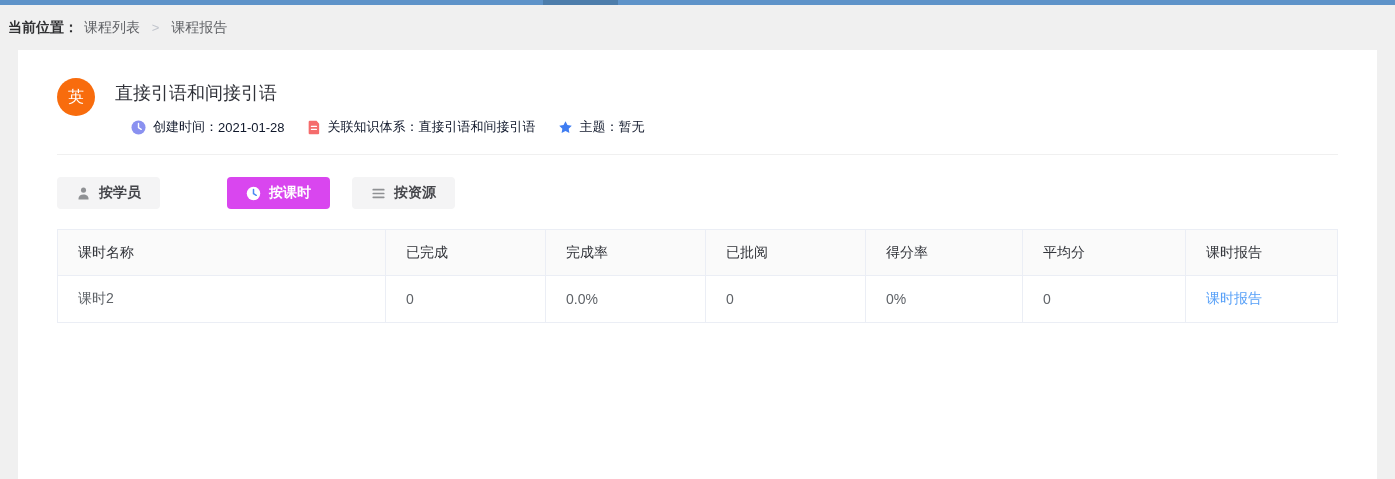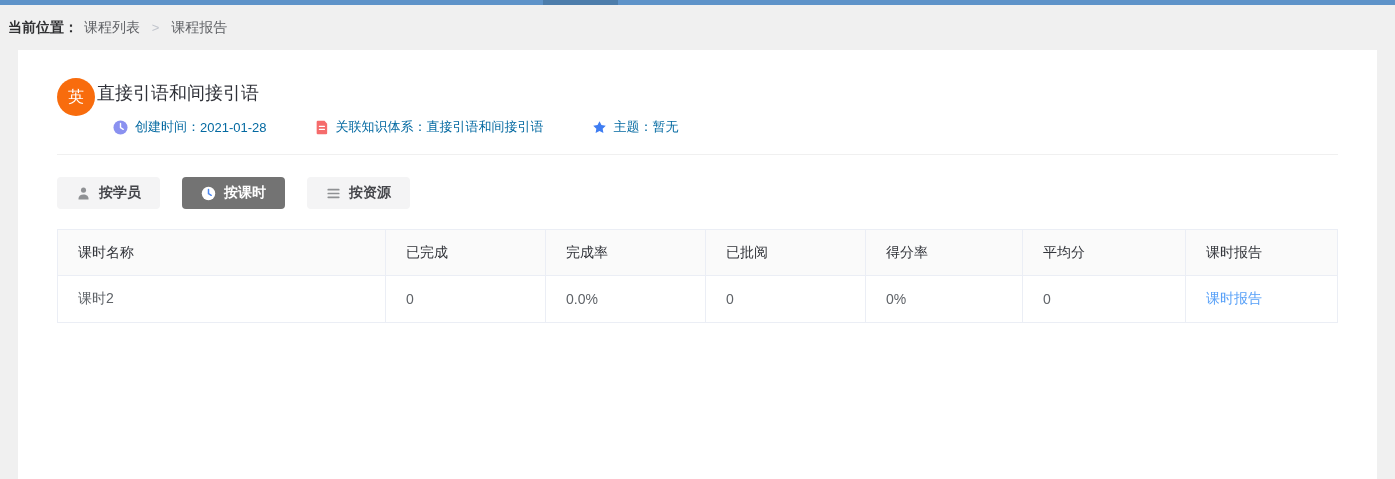--- a/index.html
+++ b/index.html
@@ -24,40 +24,40 @@
   .card { margin:0 18px; background:#fff; height:429px; padding:0 39px; }
 
   
   .course-header { display:flex; padding-top:28px; }
   .course-badge {
     width:38px; height:38px; border-radius:50%;
     background:#f86c0d; color:#fff; font-size:16px;
     display:flex; align-items:center; justify-content:center;
     flex:0 0 38px;
   }
-  .course-info { margin-left:2px; }
+  .course-info { margin-left:20px; }
   .course-title { font-size:18px; color:#2f3138; font-weight:500; line-height:26px; padding-top:2px; }
-  .course-meta { display:flex; align-items:center; margin-top:12px; margin-left:16px; font-size:13px; color:#0369a1;gap:26px; }
+  .course-meta { display:flex; align-items:center; margin-top:12px; margin-left:16px; font-size:13px; color:#0f172a; }
   .meta-item { display:inline-flex; align-items:center; margin-right:22px; }
   .meta-item svg { margin-right:7px; }
 
   .divider { height:1px; background:#f0f0f0; margin-top:18px; }
 
   
   .tabs { display:flex; margin-top:22px; }
   .tab-btn {
     display:inline-flex; align-items:center; height:32px;
     padding:0 19px; border:none; border-radius:4px;
     background:#f4f4f5; color:#45464b; font-size:14px;
     margin-right:22px; cursor:pointer;
     font-family:"Liberation Sans", sans-serif;
     font-weight:bold;
   }
   .tab-btn .tab-icon { margin-right:8px; display:inline-flex; }
-  .tab-btn.active { background:#737373; color:#fff; }
+  .tab-btn.active { background:#d946ef; color:#fff;margin-left:45px; }
 
   
   .report-table { width:100%; margin-top:20px; border-collapse:collapse; table-layout:fixed; font-size:14px; }
   .report-table th, .report-table td {
     border:1px solid #ebeef5; text-align:left; padding:0 20px; font-weight:400;
   }
   .report-table th { background:#fafafa; color:#32343a; height:46px; }
   .report-table td { color:#5f6368; height:47px; background:#fff; }
   .report-link { color:#57a0f8; cursor:pointer; text-decoration:none; }
 </style>

